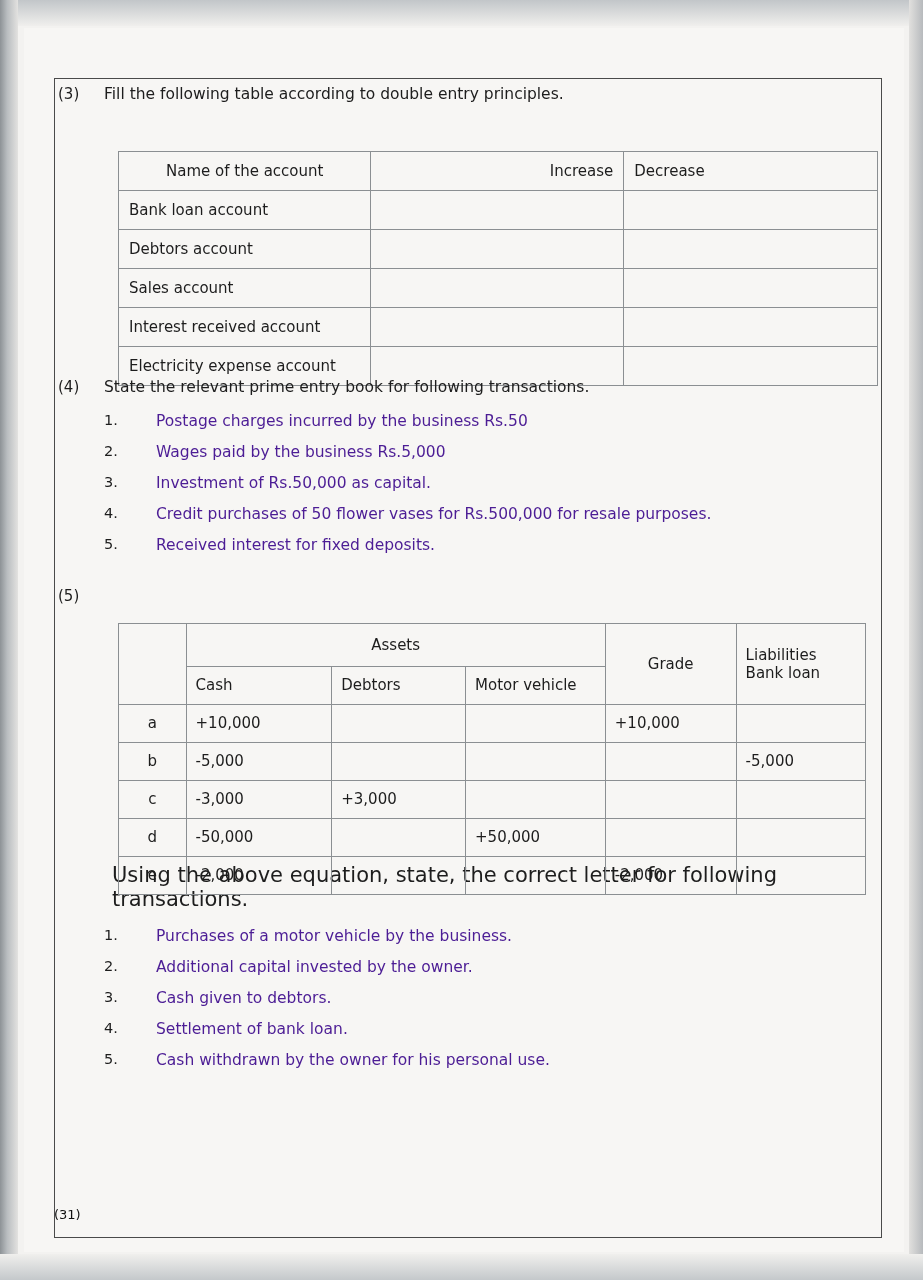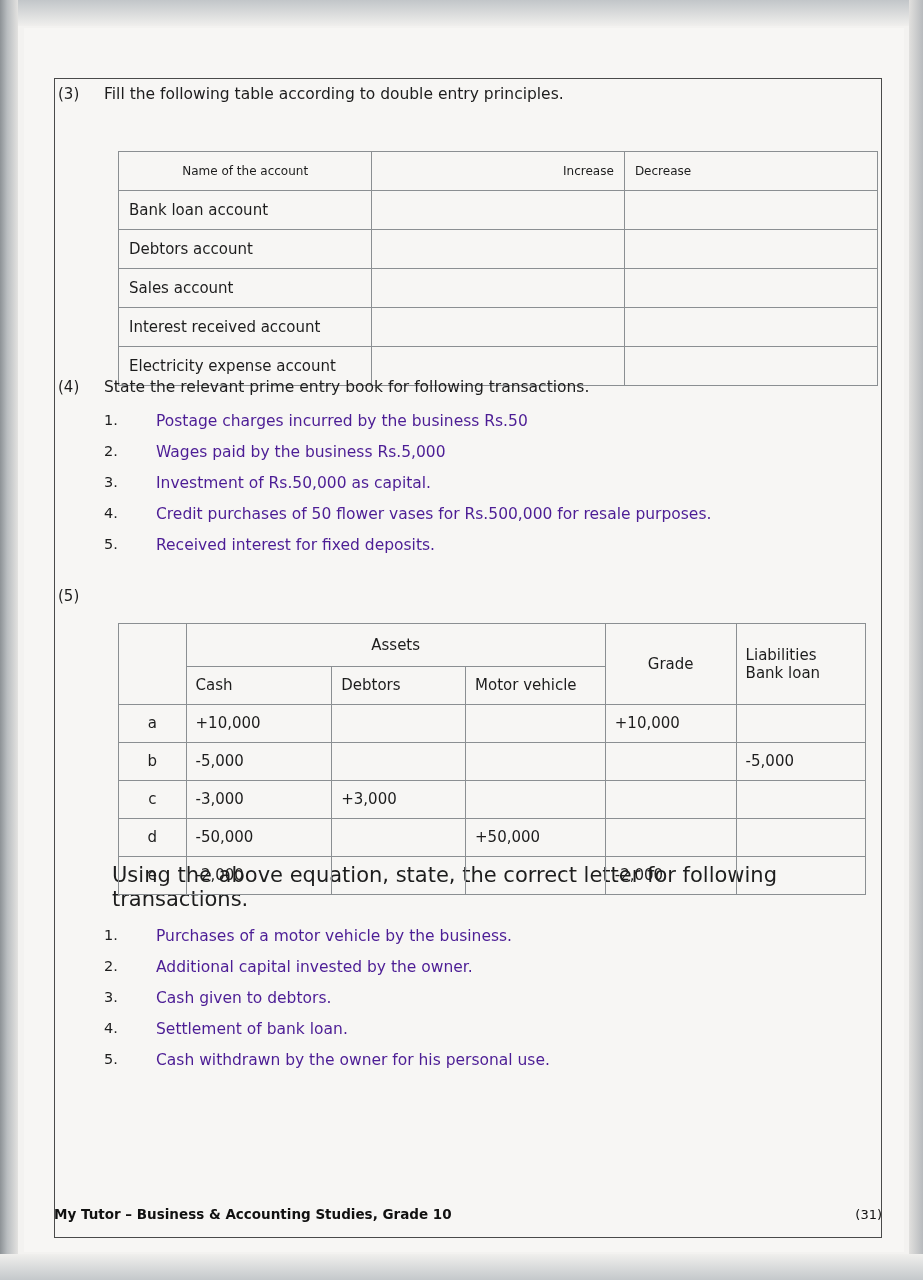--- a/index.html
+++ b/index.html
@@ -123,21 +123,21 @@
     top: 40px;
     width: 760px;
   }
   .tbl3 td, .tbl3 th {
     height: 34px;
     padding: 2px 10px;
   }
   .tbl3 .c-name { width: 252px; }
   .tbl3 .c-inc  { width: 254px; text-align: right; }
   .tbl3 .c-dec  { width: 254px; text-align: left; }
-  .tbl3 thead td { font-size: 12px; }
+  .tbl3 thead td { font-size: 15px; }
   .tbl3 .hdr-name { text-align: center; }
   
   .tbl5 {
     position: absolute;
     left: 60px;
     top: 18px;
     width: 748px;
   }
   .tbl5 td {
     height: 33px;
@@ -348,17 +348,16 @@
         </div>
         <div class="sub-item">
           <div class="sub-num">5.</div>
           <div class="sub-text">Cash withdrawn by the owner for his personal use.</div>
         </div>
       </div>
 
     </div>
 
     <div class="footer">
-      <div class="footer-left">My Tutor – Business &amp; Accounting Studies, Grade 10</div>
       <div class="footer-right">(31)</div>
     </div>
   </div>
 </div>
 
 </body></html>

